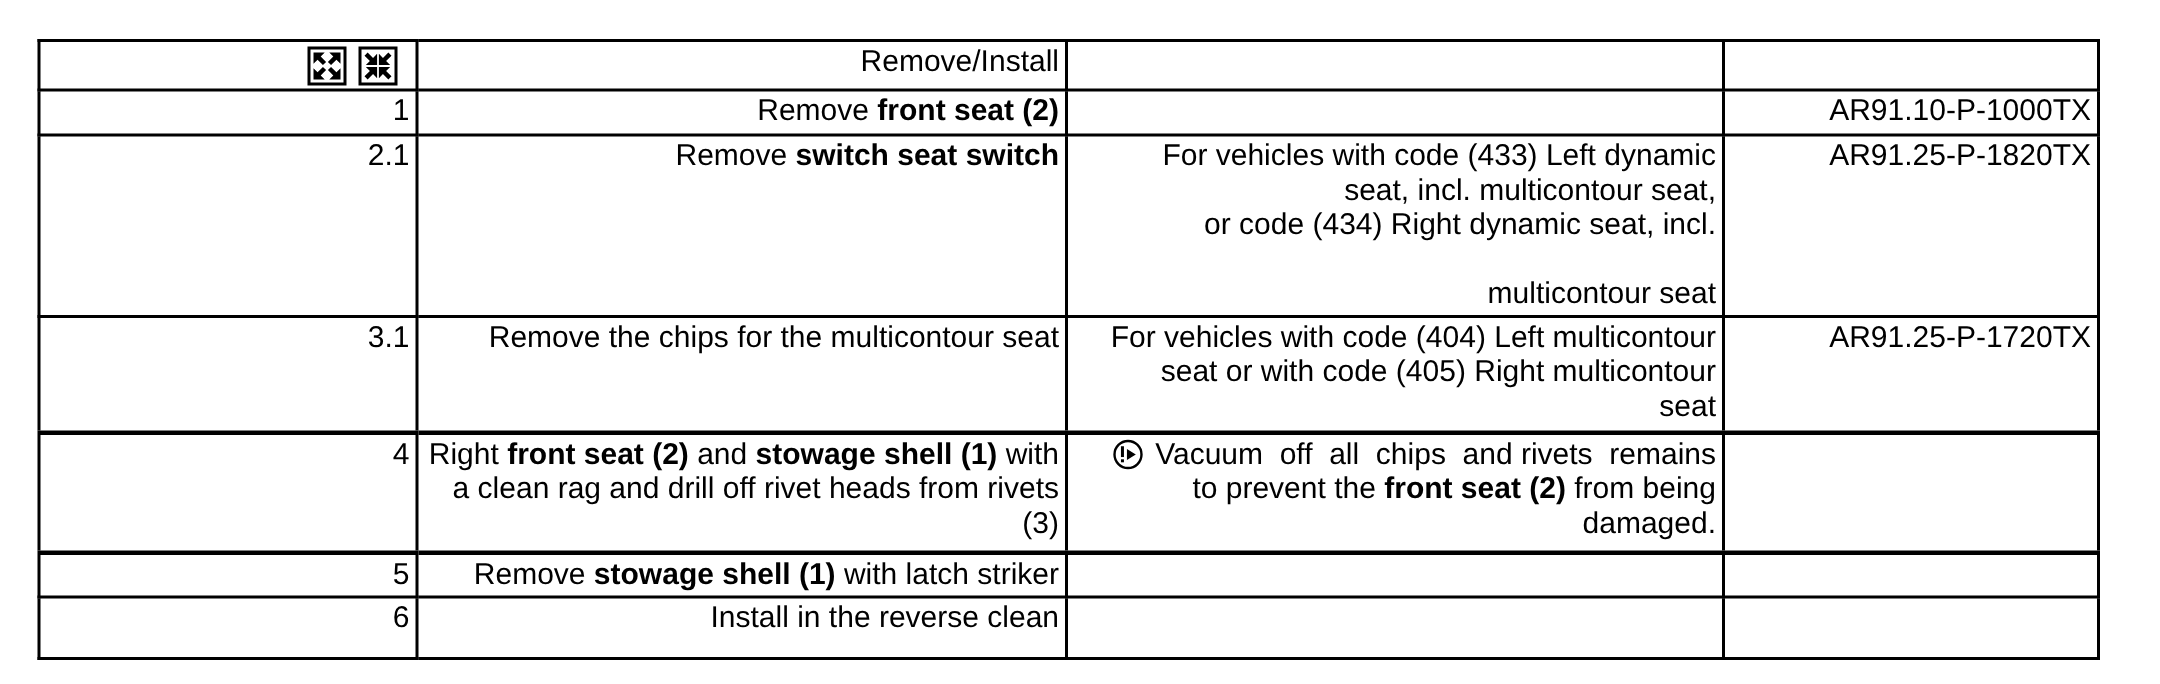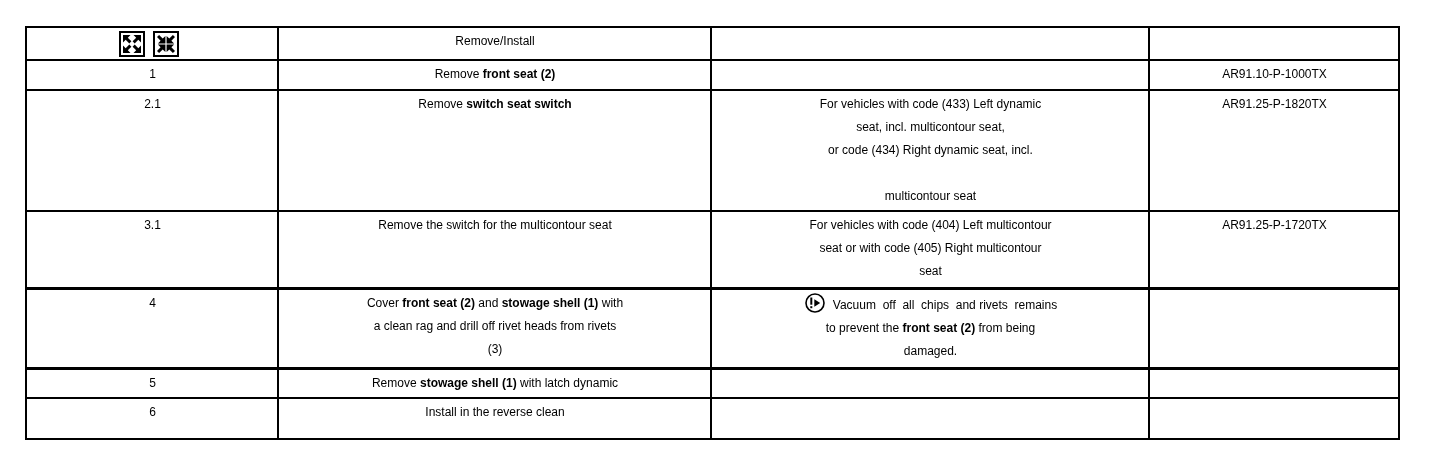--- a/index.html
+++ b/index.html
@@ -20,24 +20,24 @@
     left: 25px;
     top: 26px;
     border-collapse: collapse;
     table-layout: fixed;
     width: 1373px;
   }
   .proc-table td, .proc-table th {
     border: 2px solid #000000;
     vertical-align: top;
     padding: 2px 4px 2px 5px;
-    font-size: 12px;
+    font-size: 20px;
     line-height: 23px;
     font-weight: normal;
-    text-align: center;
+    text-align: right;
     overflow: hidden;
   }
   tr.thick-top td { border-top-width: 3px; }
   .h32 { height: 32px; }
   .h30 { height: 30px; }
   .h122 { height: 96px; }
   .h77 { height: 77px; margin-top: 16px; }
   .h80 { height: 80px; }
   .h41 { height: 41px; }
   .rich { white-space: pre-wrap; }
@@ -115,44 +115,44 @@
     <td><span class="rich"><span>Remove </span><b>switch seat switch</b></span></td>
     <td><span class="rich"><span>For vehicles with code (433) Left dynamic
 seat, incl. multicontour seat,
 or code (434) Right dynamic seat, incl.
 
 multicontour seat</span></span></td>
     <td>AR91.25-P-1820TX</td>
   </tr>
   <tr class="h77">
     <td>3.1</td>
-    <td><span class="rich"><span>Remove the switch for the multicontour seat</span></span></td>
+    <td><span class="rich"><span>Remove the chips for the multicontour seat</span></span></td>
     <td><span class="rich"><span>For vehicles with code (404) Left multicontour
 seat or with code (405) Right multicontour
 seat</span></span></td>
     <td>AR91.25-P-1720TX</td>
   </tr>
   <tr class="h80 thick-top">
     <td>4</td>
-    <td><span class="rich"><span>Cover </span><b>front seat (2)</b><span> and </span><b>stowage shell (1)</b><span> with
+    <td><span class="rich"><span>Right </span><b>front seat (2)</b><span> and </span><b>stowage shell (1)</b><span> with
 a clean rag and drill off rivet heads from rivets
 (3)</span></span></td>
     <td><span class="note-icon-wrap"><svg width="22" height="22" viewBox="0 0 22 22">
               <circle cx="11" cy="11" r="9" fill="none" stroke="#000" stroke-width="1.6"></circle>
               <rect x="6.3" y="5.5" width="2" height="7.2" fill="#000"></rect>
               <rect x="6.3" y="14.2" width="2" height="2" fill="#000"></rect>
               <path d="M10.3 7.3 L16.2 11 L10.3 14.7 Z" fill="#000"></path>
             </svg></span><span class="rich"><span>Vacuum  off  all  chips  and rivets  remains
 to prevent the </span><b>front seat (2)</b><span> from being
 damaged.</span></span></td>
     <td></td>
   </tr>
   <tr class="h30 thick-top">
     <td>5</td>
-    <td><span class="rich"><span>Remove </span><b>stowage shell (1)</b><span> with latch dynamic</span></span></td>
+    <td><span class="rich"><span>Remove </span><b>stowage shell (1)</b><span> with latch striker</span></span></td>
     <td></td>
     <td></td>
   </tr>
   <tr class="h41">
     <td>6</td>
     <td><span class="rich"><span>Install in the reverse clean</span></span></td>
     <td></td>
     <td></td>
   </tr>
 </tbody>

